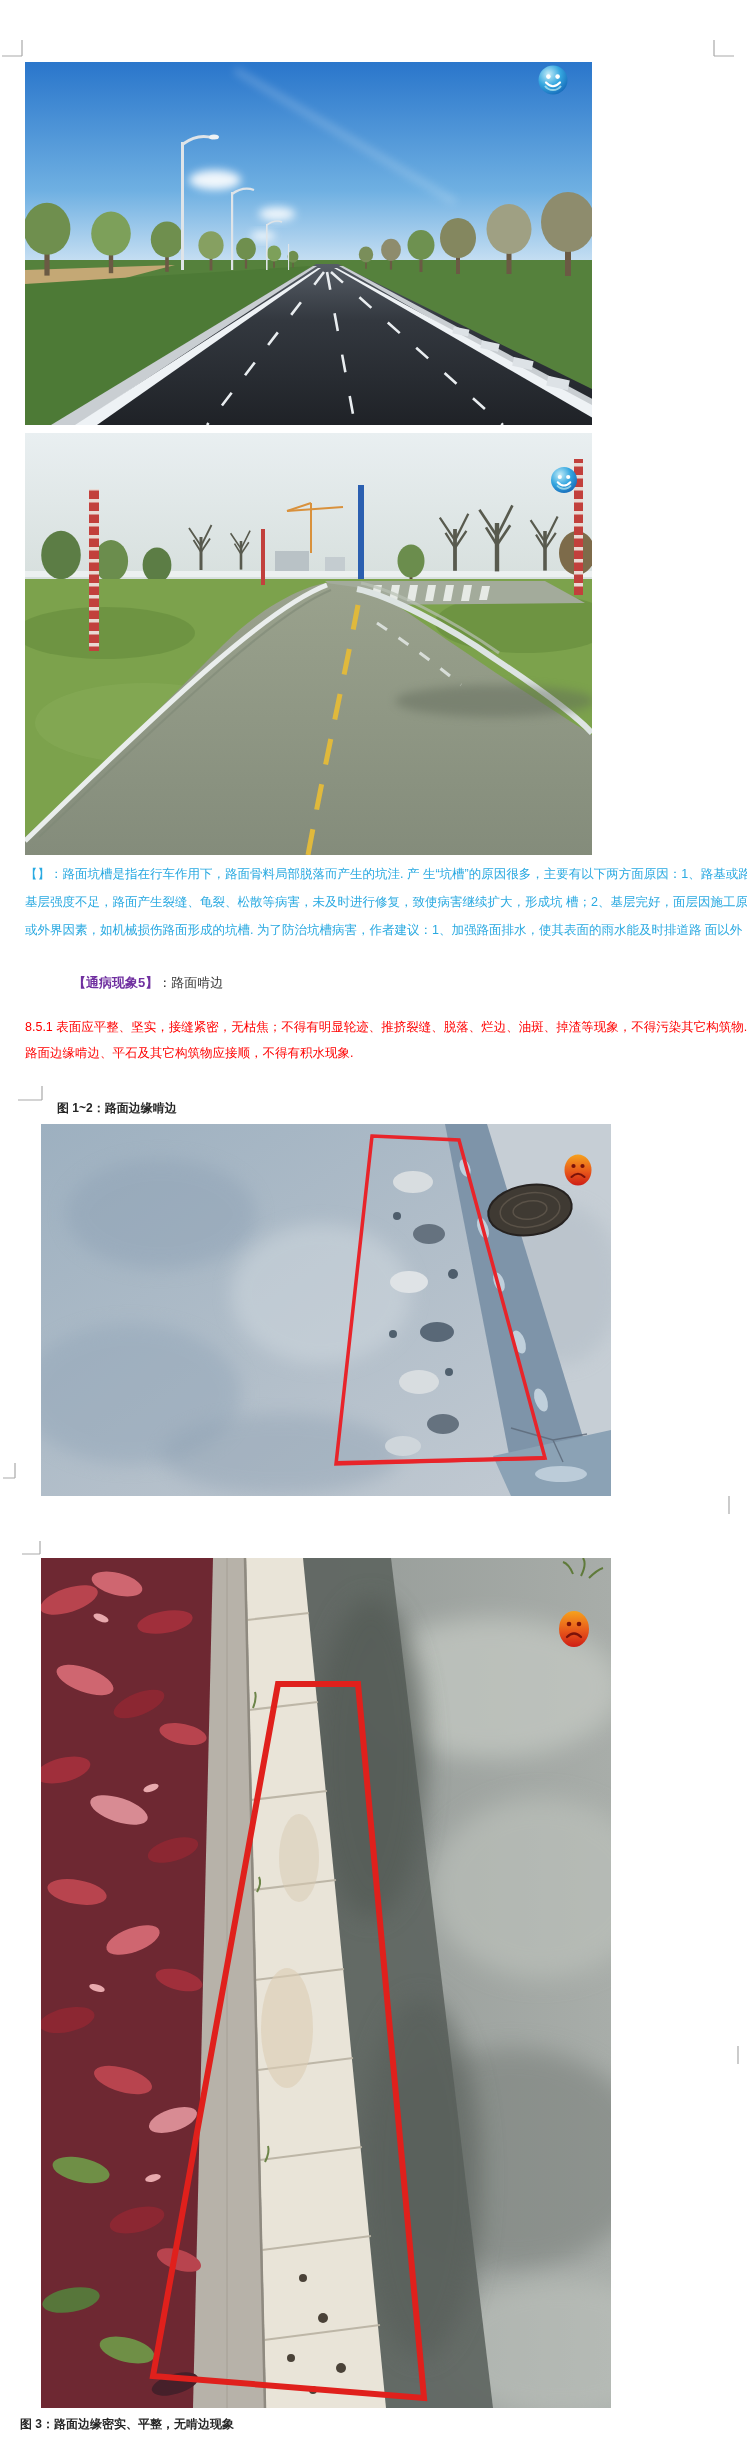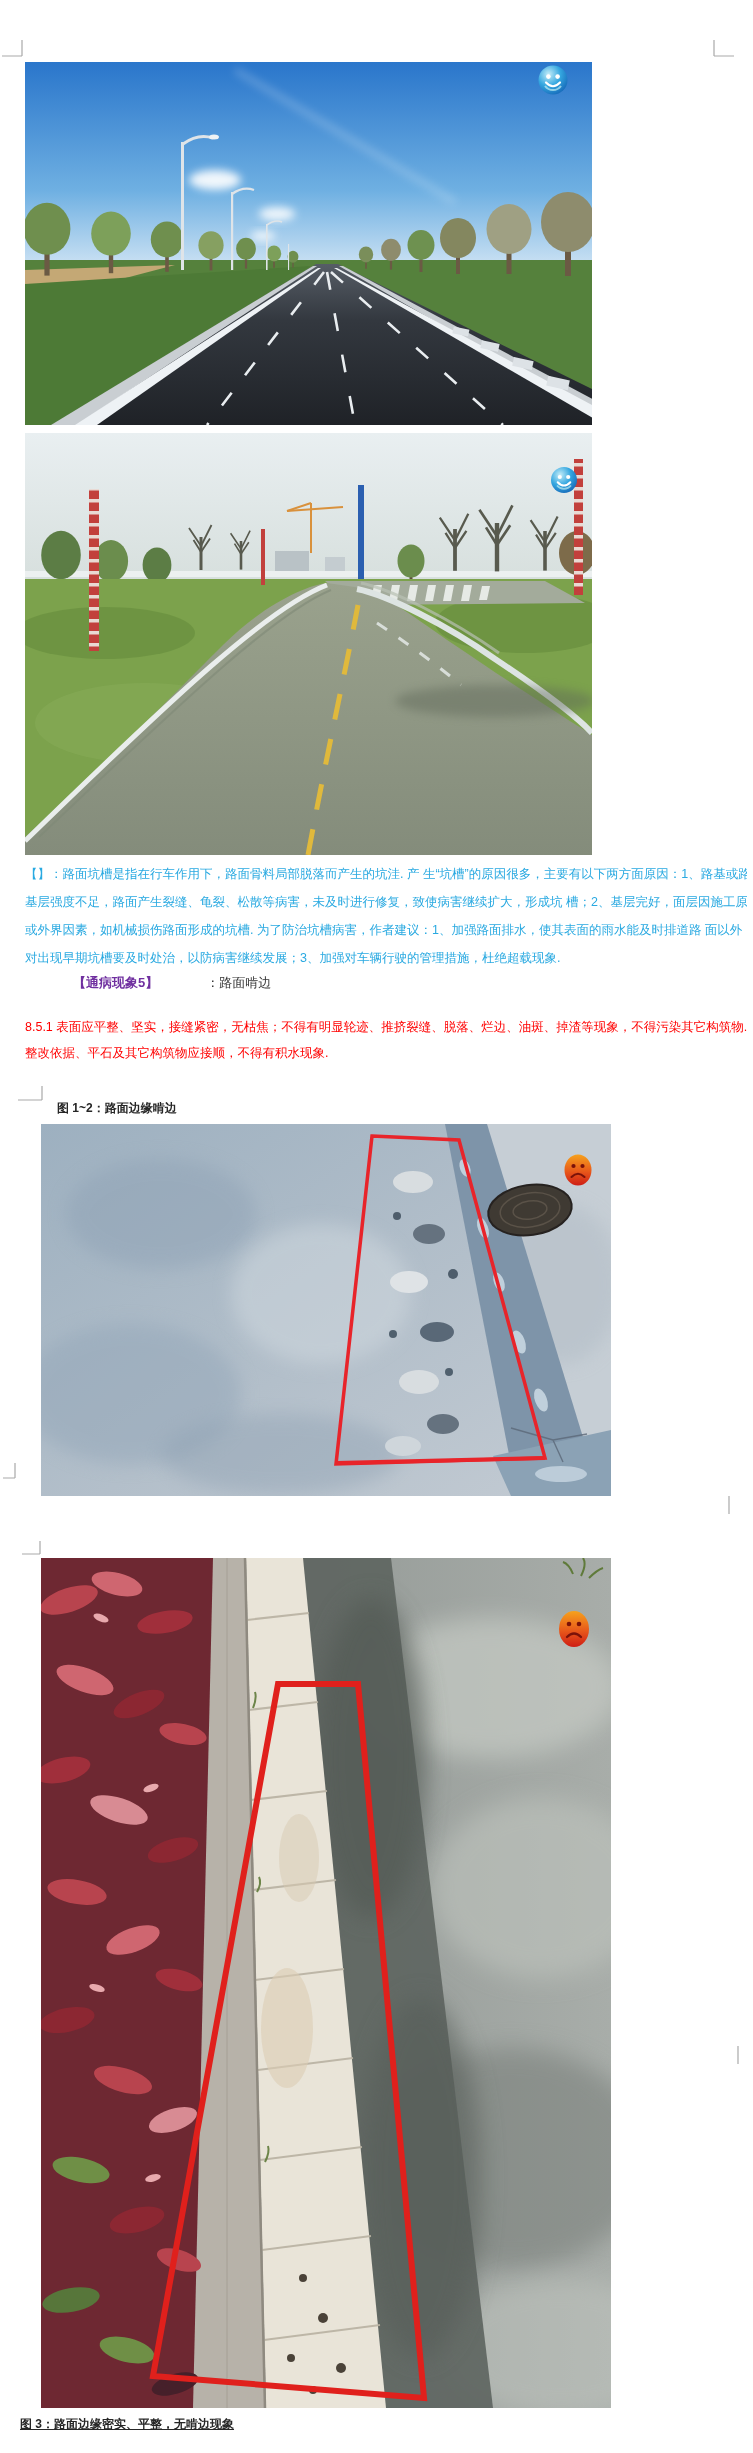--- a/index.html
+++ b/index.html
@@ -11,28 +11,28 @@
   .photo svg{display:block;width:100%;height:100%;}
   .p1{left:25px;top:62px;width:567px;height:363px;}
   .p2{left:25px;top:433px;width:567px;height:422px;}
   .p3{left:41px;top:1124px;width:570px;height:372px;}
   .p4{left:41px;top:1558px;width:570px;height:850px;}
   .textline{position:absolute;left:25px;width:720px;white-space:nowrap;overflow:hidden;}
   .intro-block{position:absolute;left:25px;top:860px;width:722px;}
   .intro-block div{height:28px;line-height:28px;white-space:nowrap;overflow:hidden;color:#29a9e1;font-size:12.5px;}
   .defect-line{top:972px;font-size:13px;line-height:22px;}
   .tag-purple{color:#7030a0;font-weight:bold;margin-left:48px;}
-  .after-purple{color:#333333;margin-left:48px;}
+  .after-purple{color:#333333;}
   .basis-line{top:996px;font-size:12.5px;line-height:22px;color:#ff0000;}
   .tag-red{font-weight:bold;color:#ff0000;}
   .clause-block{position:absolute;left:25px;top:1014px;width:722px;color:#ff0000;font-size:12.5px;}
   .clause-block div{height:26px;line-height:26px;white-space:nowrap;overflow:hidden;}
   .fig-label{position:absolute;color:#262626;font-weight:bold;font-size:12px;line-height:16px;white-space:nowrap;}
   .fl1{left:57px;top:1100px;}
-  .fl3{left:20px;top:2416px;text-decoration:underline;}
+  .fl3{left:20px;top:2416px;}
   .marks{position:absolute;left:0;top:0;width:753px;height:2453px;pointer-events:none;}
 </style>
 </head>
 <body>
 
 <div class="page">
 
   <svg class="marks">
     <g stroke="#a9a9a9" stroke-width="1.2" fill="none">
       <path d="M22,40 V56 M22,56 H2"></path>
@@ -234,31 +234,30 @@
         <circle cx="4.2" cy="-3" r="2.1" fill="#ffffff"></circle>
         <path d="M -6.3,2.2 Q 0,9 6.3,2.2" fill="none" stroke="#ffffff" stroke-width="2" stroke-linecap="round"></path>
       </g>
     </svg>
   </figure>
 
   <div class="intro-block">
     <div>【】：路面坑槽是指在行车作用下，路面骨料局部脱落而产生的坑洼. 产 生“坑槽”的原因很多，主要有以下两方面原因：1、路基或路面</div>
     <div>基层强度不足，路面产生裂缝、龟裂、松散等病害，未及时进行修复，致使病害继续扩大，形成坑 槽；2、基层完好，面层因施工原因，</div>
     <div>或外界因素，如机械损伤路面形成的坑槽. 为了防治坑槽病害，作者建议：1、加强路面排水，使其表面的雨水能及时排道路 面以外；2、</div>
-    <div>对出现早期坑槽要及时处治，以防病害继续发展；3、加强对车辆行驶的管理措施，杜绝超载现象.</div>
   </div>
 
   <div class="textline defect-line">
     <span class="tag-purple">【通病现象5】</span><span class="after-purple">：路面啃边</span>
   </div>
 
 
   <div class="clause-block">
     <div>8.5.1  表面应平整、坚实，接缝紧密，无枯焦；不得有明显轮迹、推挤裂缝、脱落、烂边、油斑、掉渣等现象，不得污染其它构筑物. 面</div>
-    <div>整改依据、平石及其它构筑物应接顺，不得有积水现象.</div>
+    <div>路面边缘啃边、平石及其它构筑物应接顺，不得有积水现象.</div>
   </div>
 
   <div class="fig-label fl1">图 1~2：路面边缘啃边</div>
 
   <figure class="photo p3">
     <svg viewBox="0 0 570 372" preserveAspectRatio="none">
       <defs>
         <linearGradient id="pav3" x1="0" y1="0" x2="1" y2="1">
           <stop offset="0" stop-color="#9db0c0"></stop>
             <stop offset="0.55" stop-color="#b3bfca"></stop>

